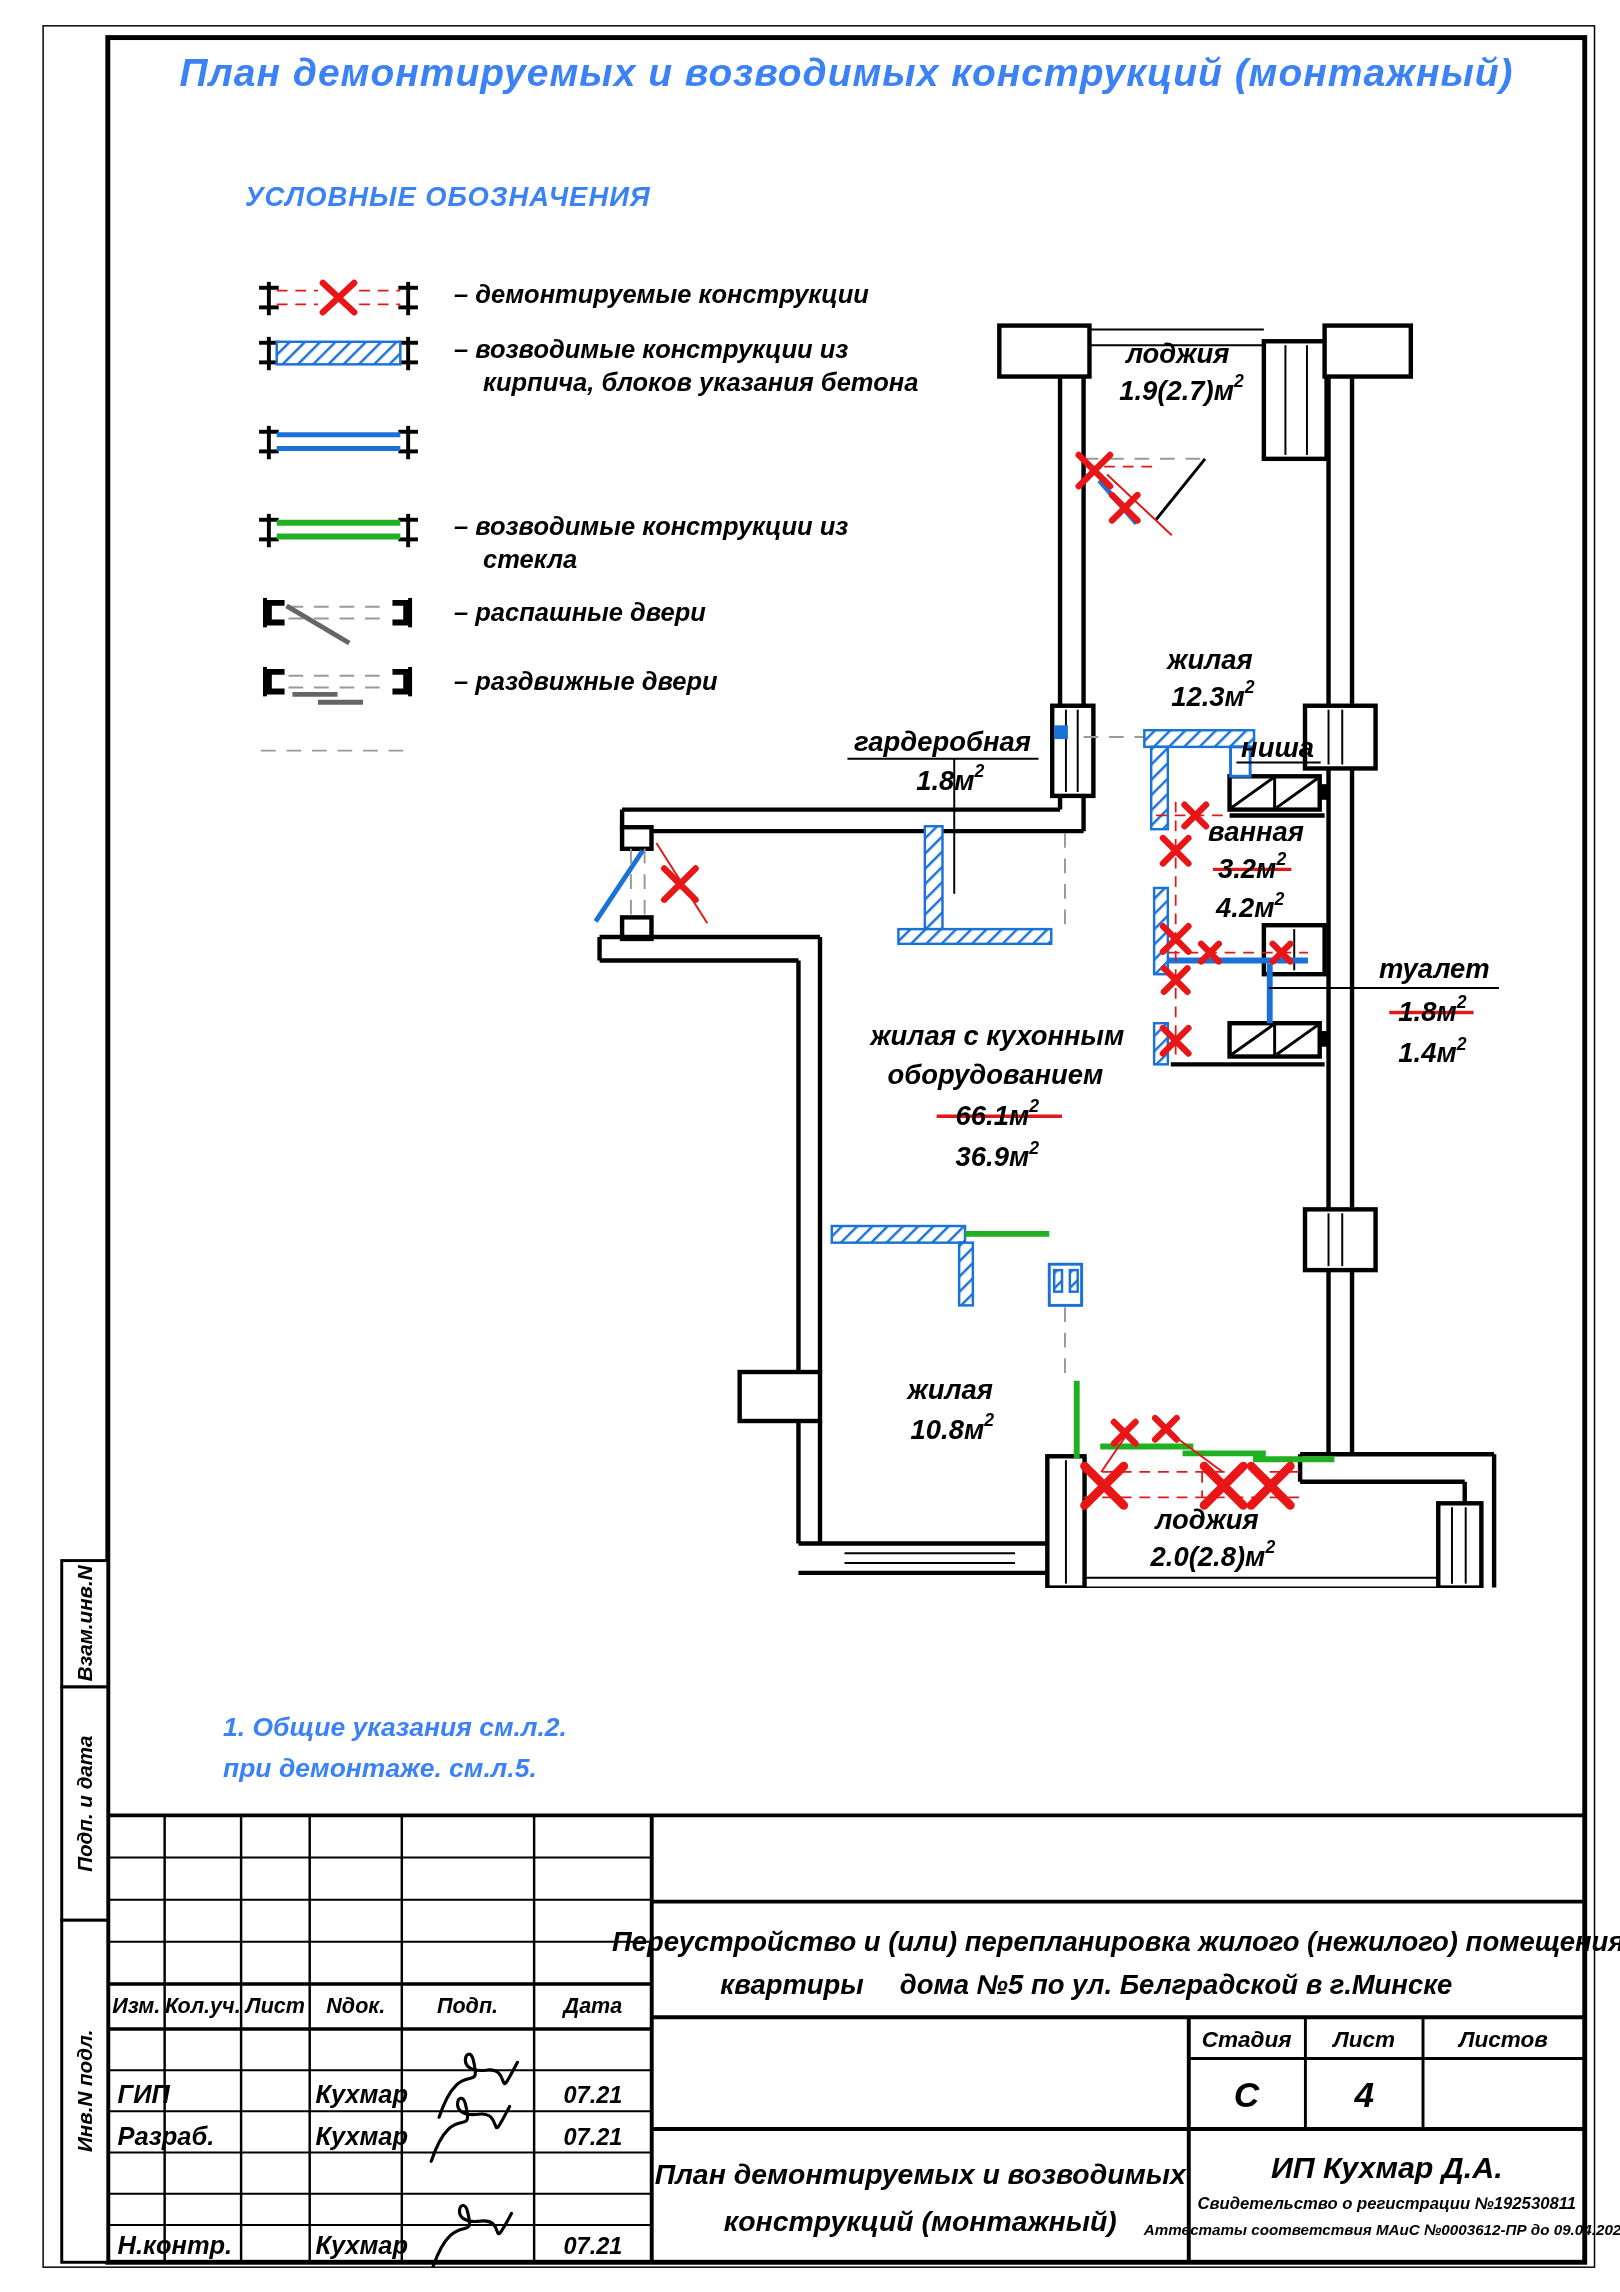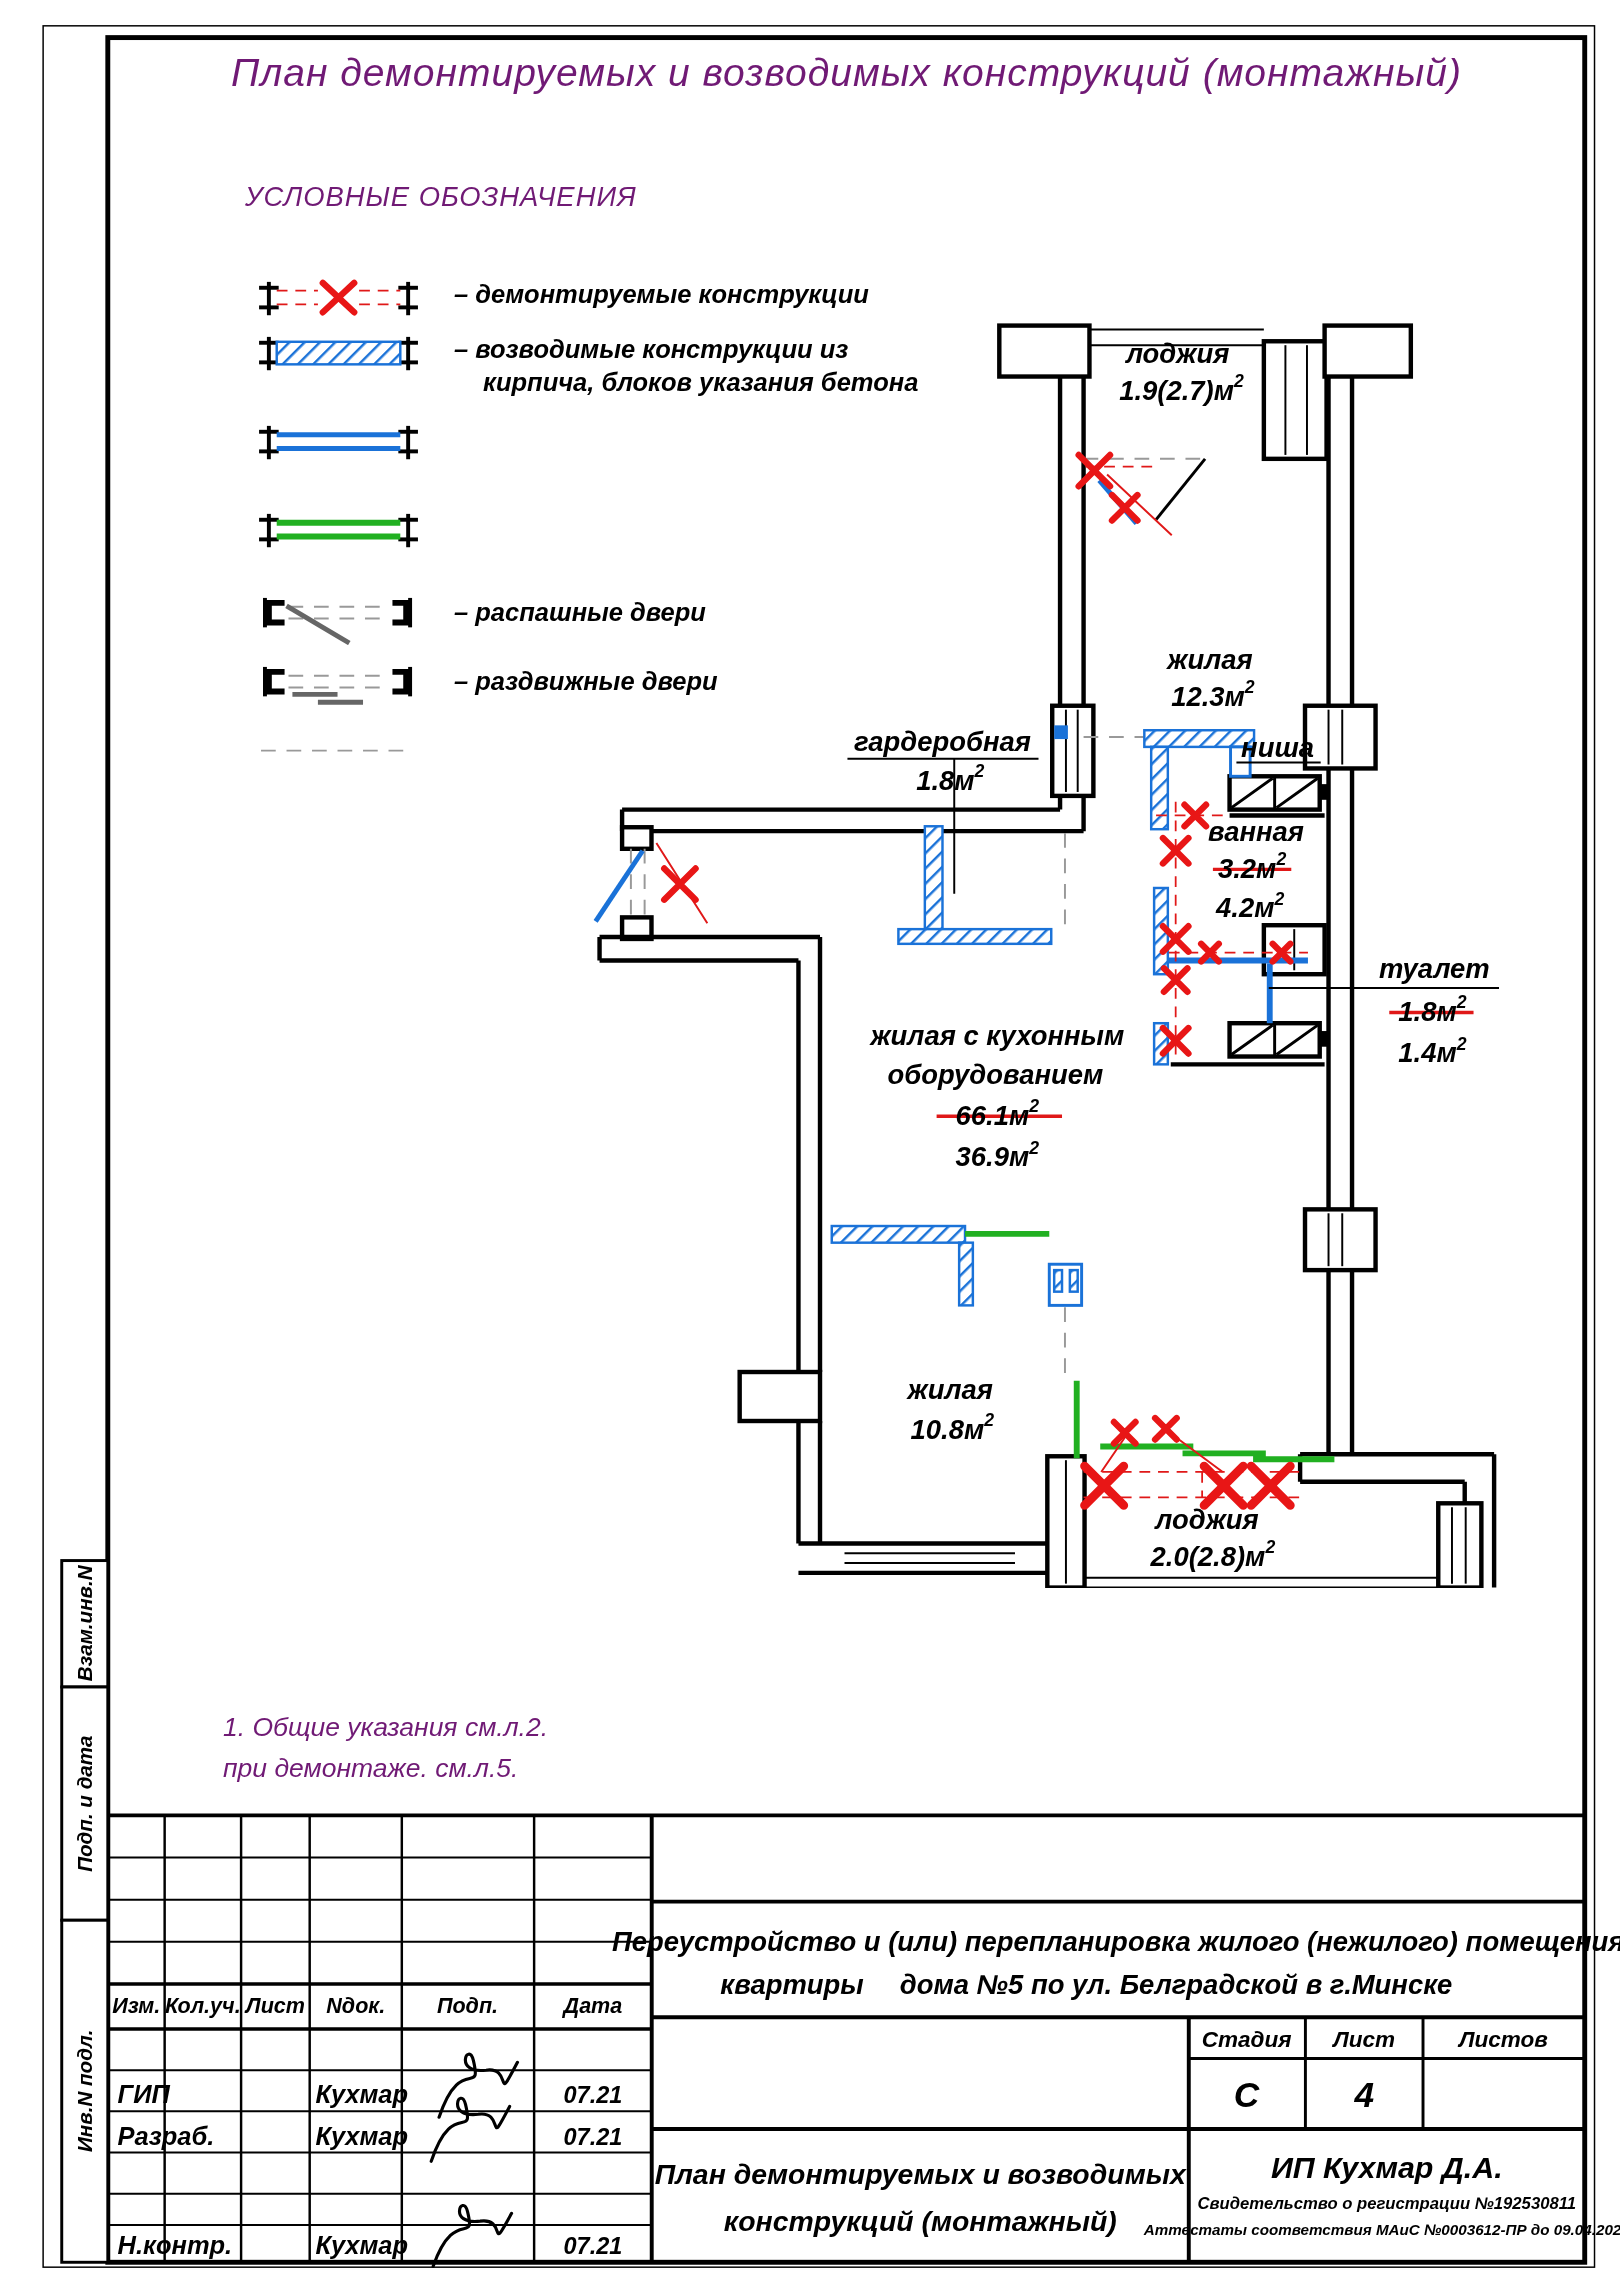--- a/index.html
+++ b/index.html
@@ -1,20 +1,20 @@
 <!DOCTYPE html>
 <html><head>
 <meta charset="utf-8">
 <style>
   html,body{margin:0;padding:0;background:#fff;}
   body{width:1620px;height:2293px;position:relative;overflow:hidden;
        font-family:"Liberation Sans",sans-serif;}
   .abs{position:absolute;}
   
-  .gost{font-style:italic;font-weight:normal;color:#701a75;}
+  .gost{font-style:italic;font-weight:bold;color:#3b82f6;}
   #sheet-title{left:108px;top:51px;width:1477px;text-align:center;font-size:39px;letter-spacing:1px;}
   #legend-heading{left:245px;top:181px;font-size:27.4px;letter-spacing:1px;}
   .leg-row{position:absolute;left:253px;width:647px;height:90px;}
   .leg-sym{position:absolute;left:0;top:0;width:172px;height:51px;}
   .leg-label{position:absolute;left:201px;top:2px;width:461px;font-size:25.5px;line-height:33px;
              font-style:italic;font-weight:bold;padding-left:29px;text-indent:-29px;}
   #notes{left:223px;top:1672px;width:1157px;font-size:26.5px;line-height:41px;margin-top:35px;}
   
   svg text{font-family:"Liberation Sans",sans-serif;font-style:italic;font-weight:bold;fill:#000;}
   .w{fill:#fff;stroke:#000;stroke-width:4.5;}
@@ -198,20 +198,21 @@
         <line x1="16" y1="6" x2="16" y2="40"></line>
         <line x1="6" y1="12" x2="26" y2="12"></line>
         <line x1="6" y1="32" x2="26" y2="32"></line>
     <line x1="158" y1="6" x2="158" y2="40"></line>
         <line x1="148" y1="12" x2="168" y2="12"></line>
         <line x1="148" y1="32" x2="168" y2="32"></line>
       </g>
     <line class="gl" x1="24" y1="15" x2="150" y2="15" stroke-width="5"></line>
       <line class="gl" x1="24" y1="29" x2="150" y2="29" stroke-width="5"></line>
   </svg>
+  <div class="leg-label">– возводимые конструкции из стекла</div>
 </div>
 
 <div class="leg-row" style="top:594px">
   <svg class="leg-sym" viewBox="0 0 175 52">
     <g stroke="#000" stroke-width="4">
         <line x1="12" y1="4" x2="12" y2="34"></line>
         <line x1="160" y1="4" x2="160" y2="34"></line>
       </g>
     <path d="M32,9 H16 V29 H32" fill="none" stroke="#000" stroke-width="6"></path>
     <path d="M142,9 H156 V29 H142" fill="none" stroke="#000" stroke-width="6"></path>

